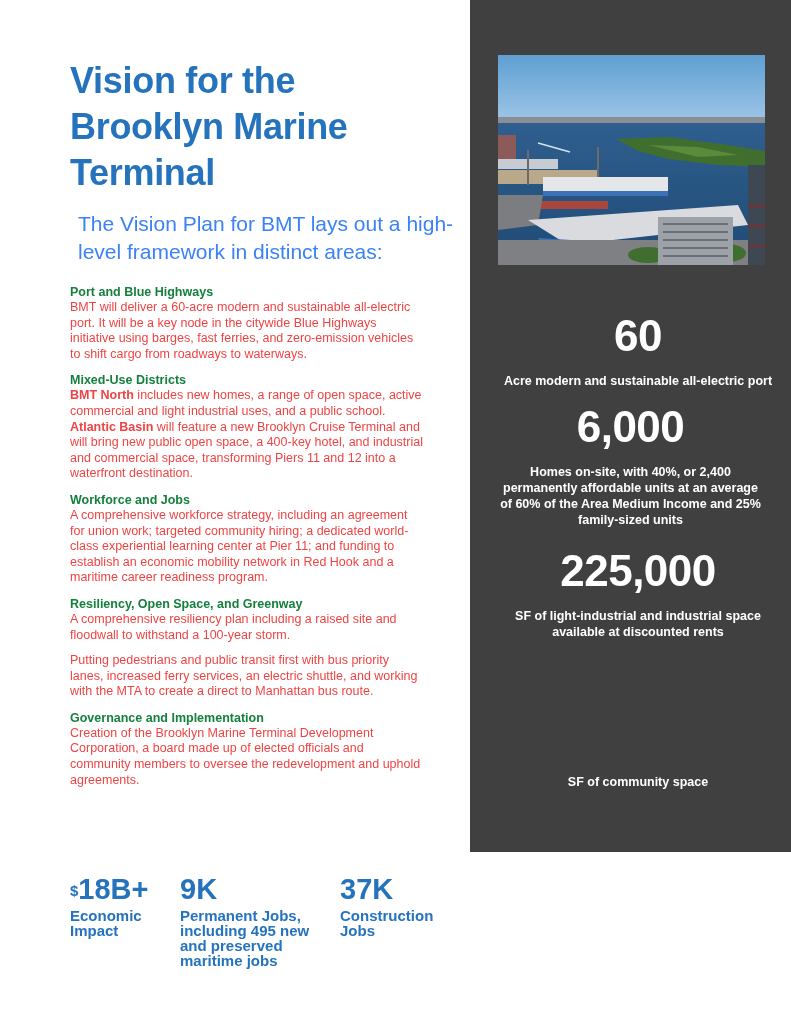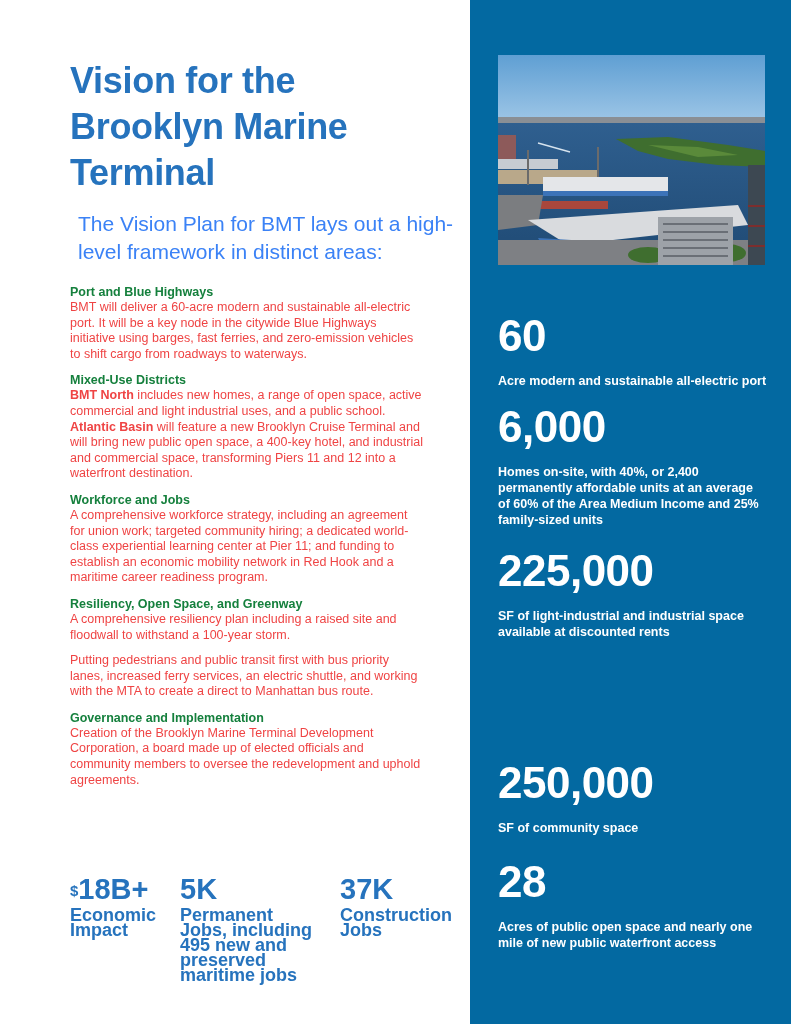--- a/index.html
+++ b/index.html
@@ -19,25 +19,26 @@
   .section h3 {
     color: #15803d; font-size: 12.5px; font-weight: bold; line-height: 16px;
   }
   .section p { font-size: 12.5px; line-height: 15.6px; color: #ef4444; }
   .section p b { font-weight: bold; }
 
   .stats-bottom { position: absolute; left: 70px; top: 872px; width: 370px; height: 90px; }
   .bstat { position: absolute; top: 0; color: #2673bd; }
   .bstat .num { font-size: 29px; font-weight: bold; line-height: 34px; }
   .bstat .num sup { font-size: 15px; vertical-align: top; position: relative; top: 2px; font-weight: bold; }
-  .bstat .lbl { font-size: 18px; line-height: 15px; font-weight: bold; margin-top: 2px; }
+  .bstat .lbl { font-size: 15px; line-height: 15px; font-weight: bold; margin-top: 2px; }
 
   .panel {
-    position: absolute; left: 470px; top: 0; width: 321px; height: 1024px;
-    background: #0369a1;
+    position: absolute; left: 470px; top: 0; width: 321px; height: 852px;
+    background: #404040;
+    text-align: center;
   }
   .photo {
     position: absolute; left: 28px; top: 55px; width: 267px; height: 210px; overflow: hidden;
   }
   .rstat { position: absolute; left: 28px; width: 280px; color: #ffffff; }
   .rstat .num { font-size: 44px; font-weight: bold; line-height: 46px; letter-spacing: -0.5px; }
   .rstat .lbl { font-size: 12.5px; line-height: 16px; font-weight: bold; margin-top: 14px; }
 </style>
 </head>
 <body>
@@ -75,21 +76,21 @@
     <p>Creation of the Brooklyn Marine Terminal Development Corporation, a board made up of elected officials and community members to oversee the redevelopment and uphold agreements.</p>
   </div>
 </div>
 
 <div class="stats-bottom">
   <div class="bstat" style="left:0; width:105px;">
     <div class="num"><sup>$</sup><span>18B+</span></div>
     <div class="lbl">Economic Impact</div>
   </div>
   <div class="bstat" style="left:110px; width:145px;">
-    <div class="num">5K</div>
+    <div class="num">9K</div>
     <div class="lbl">Permanent Jobs, including 495 new and preserved maritime jobs</div>
   </div>
   <div class="bstat" style="left:270px; width:90px;">
     <div class="num">37K</div>
     <div class="lbl">Construction Jobs</div>
   </div>
 </div>
 
 <div class="panel">
   <div class="photo">
@@ -157,20 +158,19 @@
   </div>
   <div class="rstat" style="top:404px; width:265px;">
     <div class="num">6,000</div>
     <div class="lbl">Homes on-site, with 40%, or 2,400 permanently affordable units at an average of 60% of the Area Medium Income and 25% family-sized units</div>
   </div>
   <div class="rstat" style="top:548px;">
     <div class="num">225,000</div>
     <div class="lbl">SF of light-industrial and industrial space available at discounted rents</div>
   </div>
   <div class="rstat" style="top:760px;">
-    <div class="num">250,000</div>
     <div class="lbl">SF of community space</div>
   </div>
   <div class="rstat" style="top:859px; width:260px;">
     <div class="num">28</div>
     <div class="lbl">Acres of public open space and nearly one mile of new public waterfront access</div>
   </div>
 </div>
 
 </body></html>

